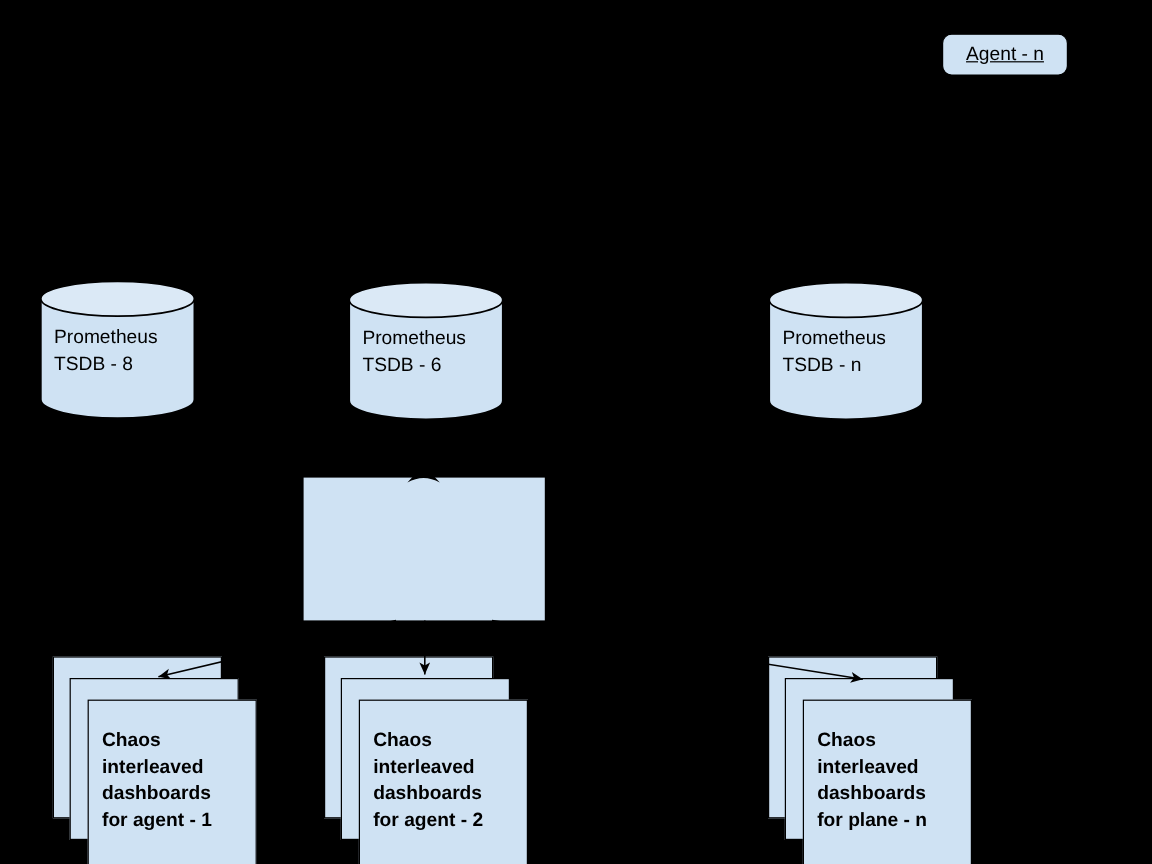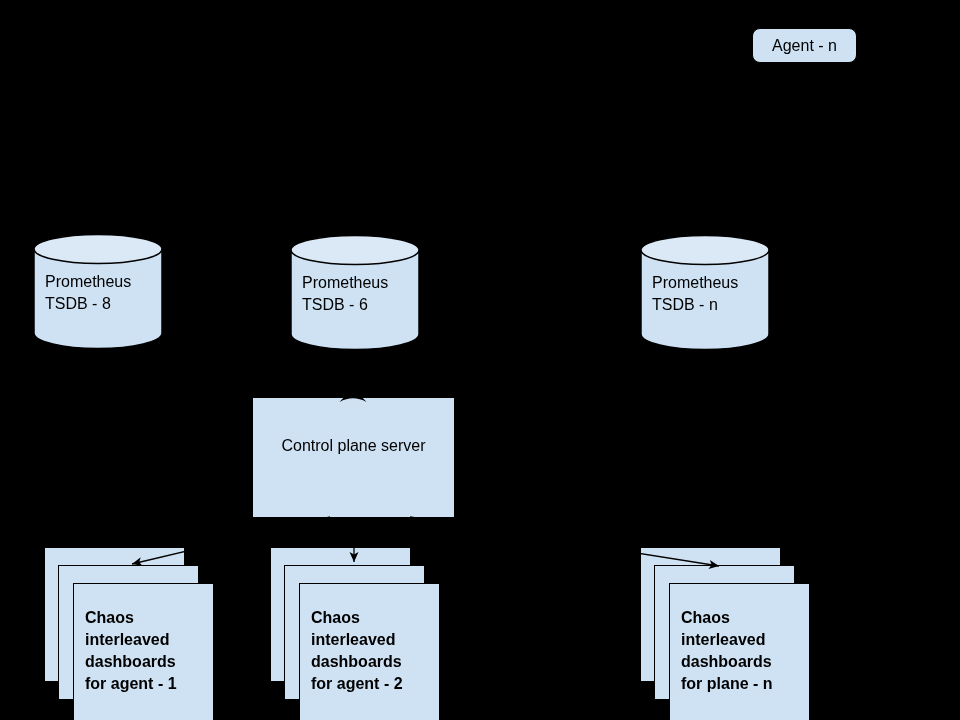--- a/index.html
+++ b/index.html
@@ -34,21 +34,21 @@
   .sheet.front { left: 29px; top: 36px; height: 140px; }
   .sheet-text { padding: 23px 6px 0 11px; font-size: 16px; line-height: 22px; font-weight: bold; }
 
   #arrow-overlay { position: absolute; left: 0; top: 0; z-index: 5; pointer-events: none; }
 </style>
 </head>
 <body>
 
 <div id="canvas">
 
-  <div class="agent-box" style="left:752px; top:28px; width:105px;">
+  <div class="agent-box" style="left:785px; top:28px; width:105px;text-decoration:underline;">
     <span>Agent - n</span>
   </div>
 
   <div class="cylinder" style="left:33px; top:233px;">
     <svg width="130" height="117" viewBox="0 0 130 117">
       <path d="M1,16 V100 A64,15.5 0 0 0 129,100 V16 Z" fill="#cfe2f3" stroke="#000" stroke-width="1.5"></path>
       <ellipse cx="65" cy="16" rx="64" ry="14.5" fill="#dbe9f6" stroke="#000" stroke-width="1.5"></ellipse>
     </svg>
     <div class="cyl-text">
       <div>Prometheus</div>
@@ -72,21 +72,20 @@
       <path d="M1,16 V100 A64,15.5 0 0 0 129,100 V16 Z" fill="#cfe2f3" stroke="#000" stroke-width="1.5"></path>
       <ellipse cx="65" cy="16" rx="64" ry="14.5" fill="#dbe9f6" stroke="#000" stroke-width="1.5"></ellipse>
     </svg>
     <div class="cyl-text">
       <div>Prometheus</div>
       <div>TSDB - n</div>
     </div>
   </div>
 
   <div class="cp-box">
-    <div>Control plane server</div>
   </div>
 
   <div class="stack" style="left:44px; top:547px;">
     <div class="sheet back"></div>
     <div class="sheet mid"></div>
     <div class="sheet front">
       <div class="sheet-text">
         <div>Chaos</div>
         <div>interleaved</div>
         <div>dashboards</div>

